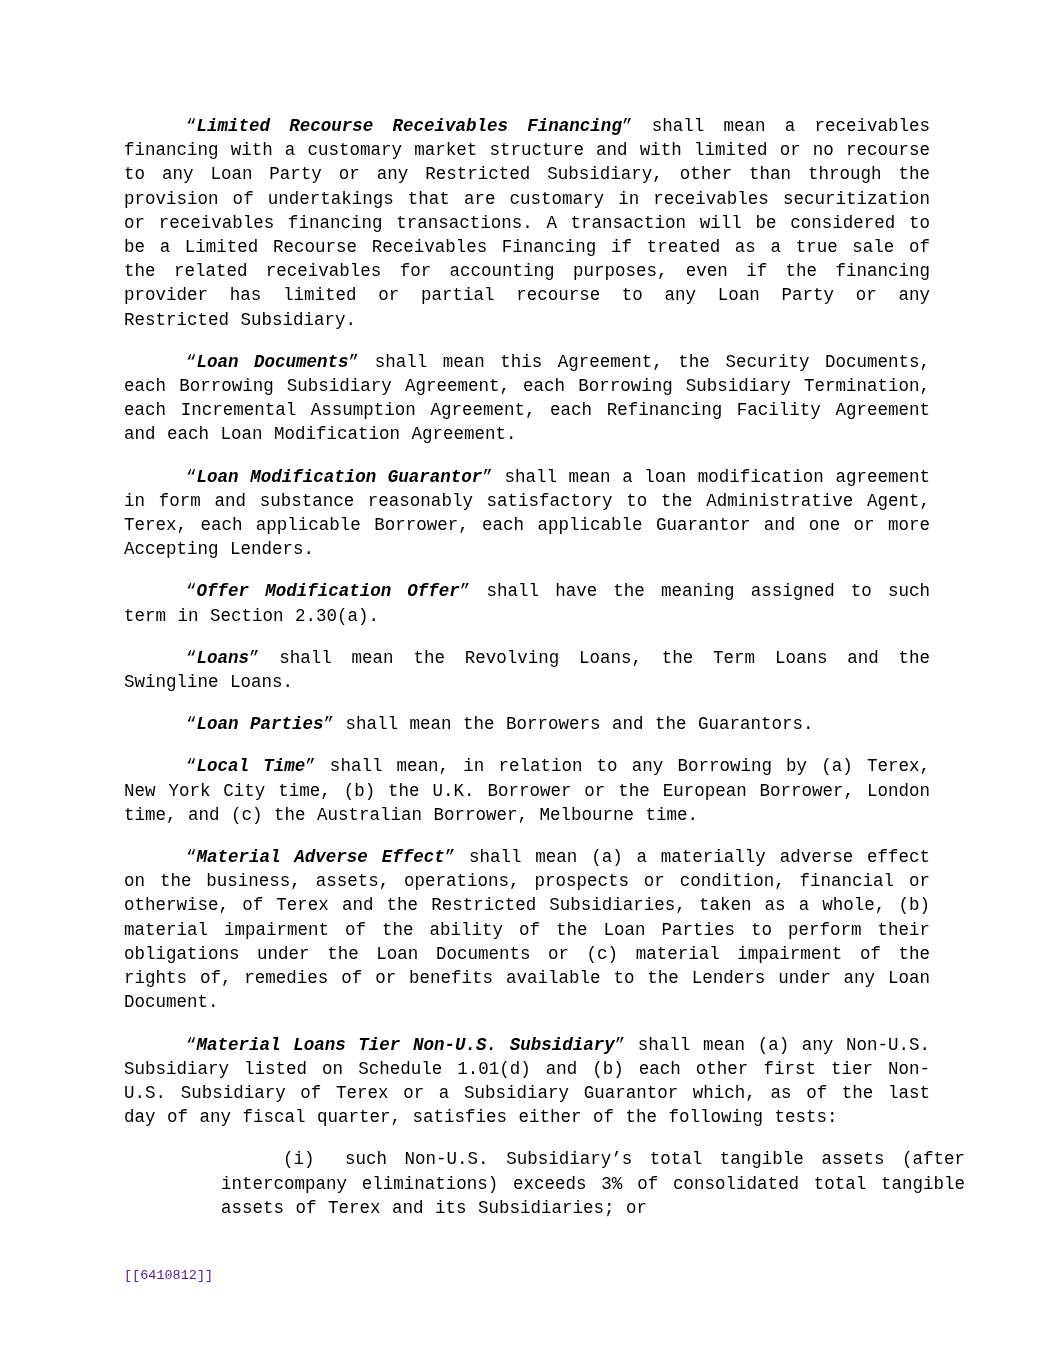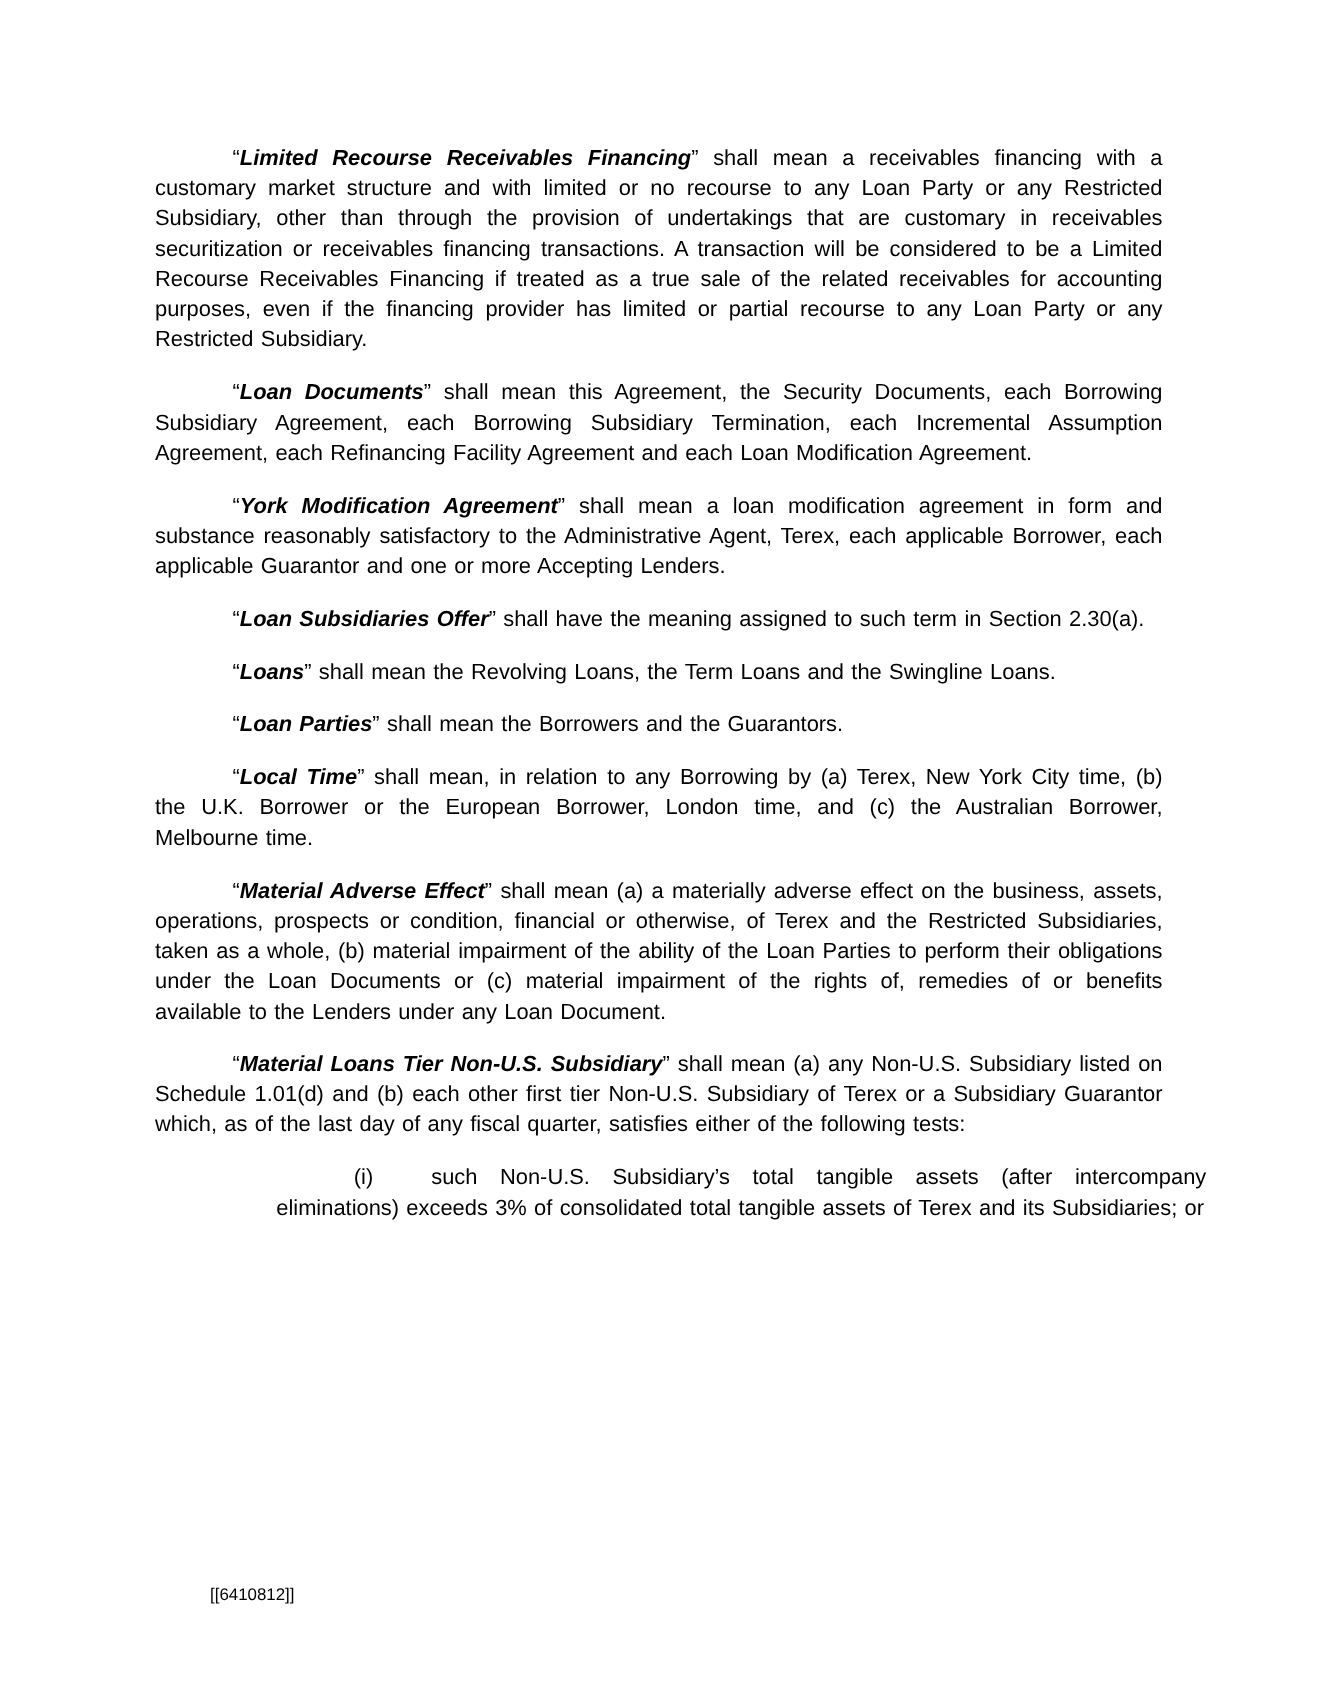--- a/index.html
+++ b/index.html
@@ -2,21 +2,21 @@
 <html><head>
 <meta charset="utf-8">
 <style>
   html, body { margin: 0; padding: 0; background: #ffffff; }
   .page {
     position: relative;
     width: 968px;
     height: 1365px;
     background: #ffffff;
     color: #000000;
-    font-family: Liberation Sans, sans-serif;
+    font-family: Liberation Mono, monospace;
     overflow: hidden;
   }
   .content {
     position: absolute;
     left: 124px;
     top: 114px;
     width: 806px;
   }
   .para {
     margin: 0 0 18px 0;
@@ -38,33 +38,32 @@
   .term {
     font-weight: bold;
     font-style: italic;
   }
   .footer {
     position: absolute;
     left: 124px;
     top: 1268px;
     font-size: 13.5px;
     line-height: 16px;
-    color: #000000;
-    margin-left: 44px;
+    color: #4c1d95;
   }
 </style>
 </head>
 <body>
 
 <div class="page">
   <div class="content" id="paragraphs">
       <p class="para">“<span class="term">Limited Recourse Receivables Financing</span>” shall mean a receivables financing with a customary market structure and with limited or no recourse to any Loan Party or any Restricted Subsidiary, other than through the provision of undertakings that are customary in receivables securitization or receivables financing transactions.  A transaction will be considered to be a Limited Recourse Receivables Financing if treated as a true sale of the related receivables for accounting purposes, even if the financing provider has limited or partial recourse to any Loan Party or any Restricted Subsidiary.</p>
       <p class="para">“<span class="term">Loan Documents</span>” shall mean this Agreement, the Security Documents, each Borrowing Subsidiary Agreement, each Borrowing Subsidiary Termination, each Incremental Assumption Agreement, each Refinancing Facility Agreement and each Loan Modification Agreement.</p>
-      <p class="para">“<span class="term">York Modification Agreement</span>” shall mean a loan modification agreement in form and substance reasonably satisfactory to the Administrative Agent, Terex, each applicable Borrower, each applicable Guarantor and one or more Accepting Lenders.</p>
-      <p class="para">“<span class="term">Loan Subsidiaries Offer</span>” shall have the meaning assigned to such term in Section 2.30(a).</p>
+      <p class="para">“<span class="term">Loan Modification Guarantor</span>” shall mean a loan modification agreement in form and substance reasonably satisfactory to the Administrative Agent, Terex, each applicable Borrower, each applicable Guarantor and one or more Accepting Lenders.</p>
+      <p class="para">“<span class="term">Offer Modification Offer</span>” shall have the meaning assigned to such term in Section 2.30(a).</p>
       <p class="para">“<span class="term">Loans</span>” shall mean the Revolving Loans, the Term Loans and the Swingline Loans.</p>
       <p class="para">“<span class="term">Loan Parties</span>” shall mean the Borrowers and the Guarantors.</p>
       <p class="para">“<span class="term">Local Time</span>” shall mean, in relation to any Borrowing by (a) Terex, New York City time, (b) the U.K. Borrower or the European Borrower, London time, and (c) the Australian Borrower, Melbourne time.</p>
       <p class="para">“<span class="term">Material Adverse Effect</span>” shall mean (a) a materially adverse effect on the business, assets, operations, prospects or condition, financial or otherwise, of Terex and the Restricted Subsidiaries, taken as a whole, (b) material impairment of the ability of the Loan Parties to perform their obligations under the Loan Documents or (c) material impairment of the rights of, remedies of or benefits available to the Lenders under any Loan Document.</p>
       <p class="para">“<span class="term">Material Loans Tier Non-U.S. Subsidiary</span>” shall mean (a) any Non-U.S. Subsidiary listed on Schedule 1.01(d) and (b) each other first tier Non-U.S. Subsidiary of Terex or a Subsidiary Guarantor which, as of the last day of any fiscal quarter, satisfies either of the following tests:</p>
       <p class="para sub"><span class="marker">(i)</span>such Non-U.S. Subsidiary’s total tangible assets (after intercompany eliminations) exceeds 3% of consolidated total tangible assets of Terex and its Subsidiaries; or</p>
     </div>
   <div class="footer">[[6410812]]</div>
 </div>
 

